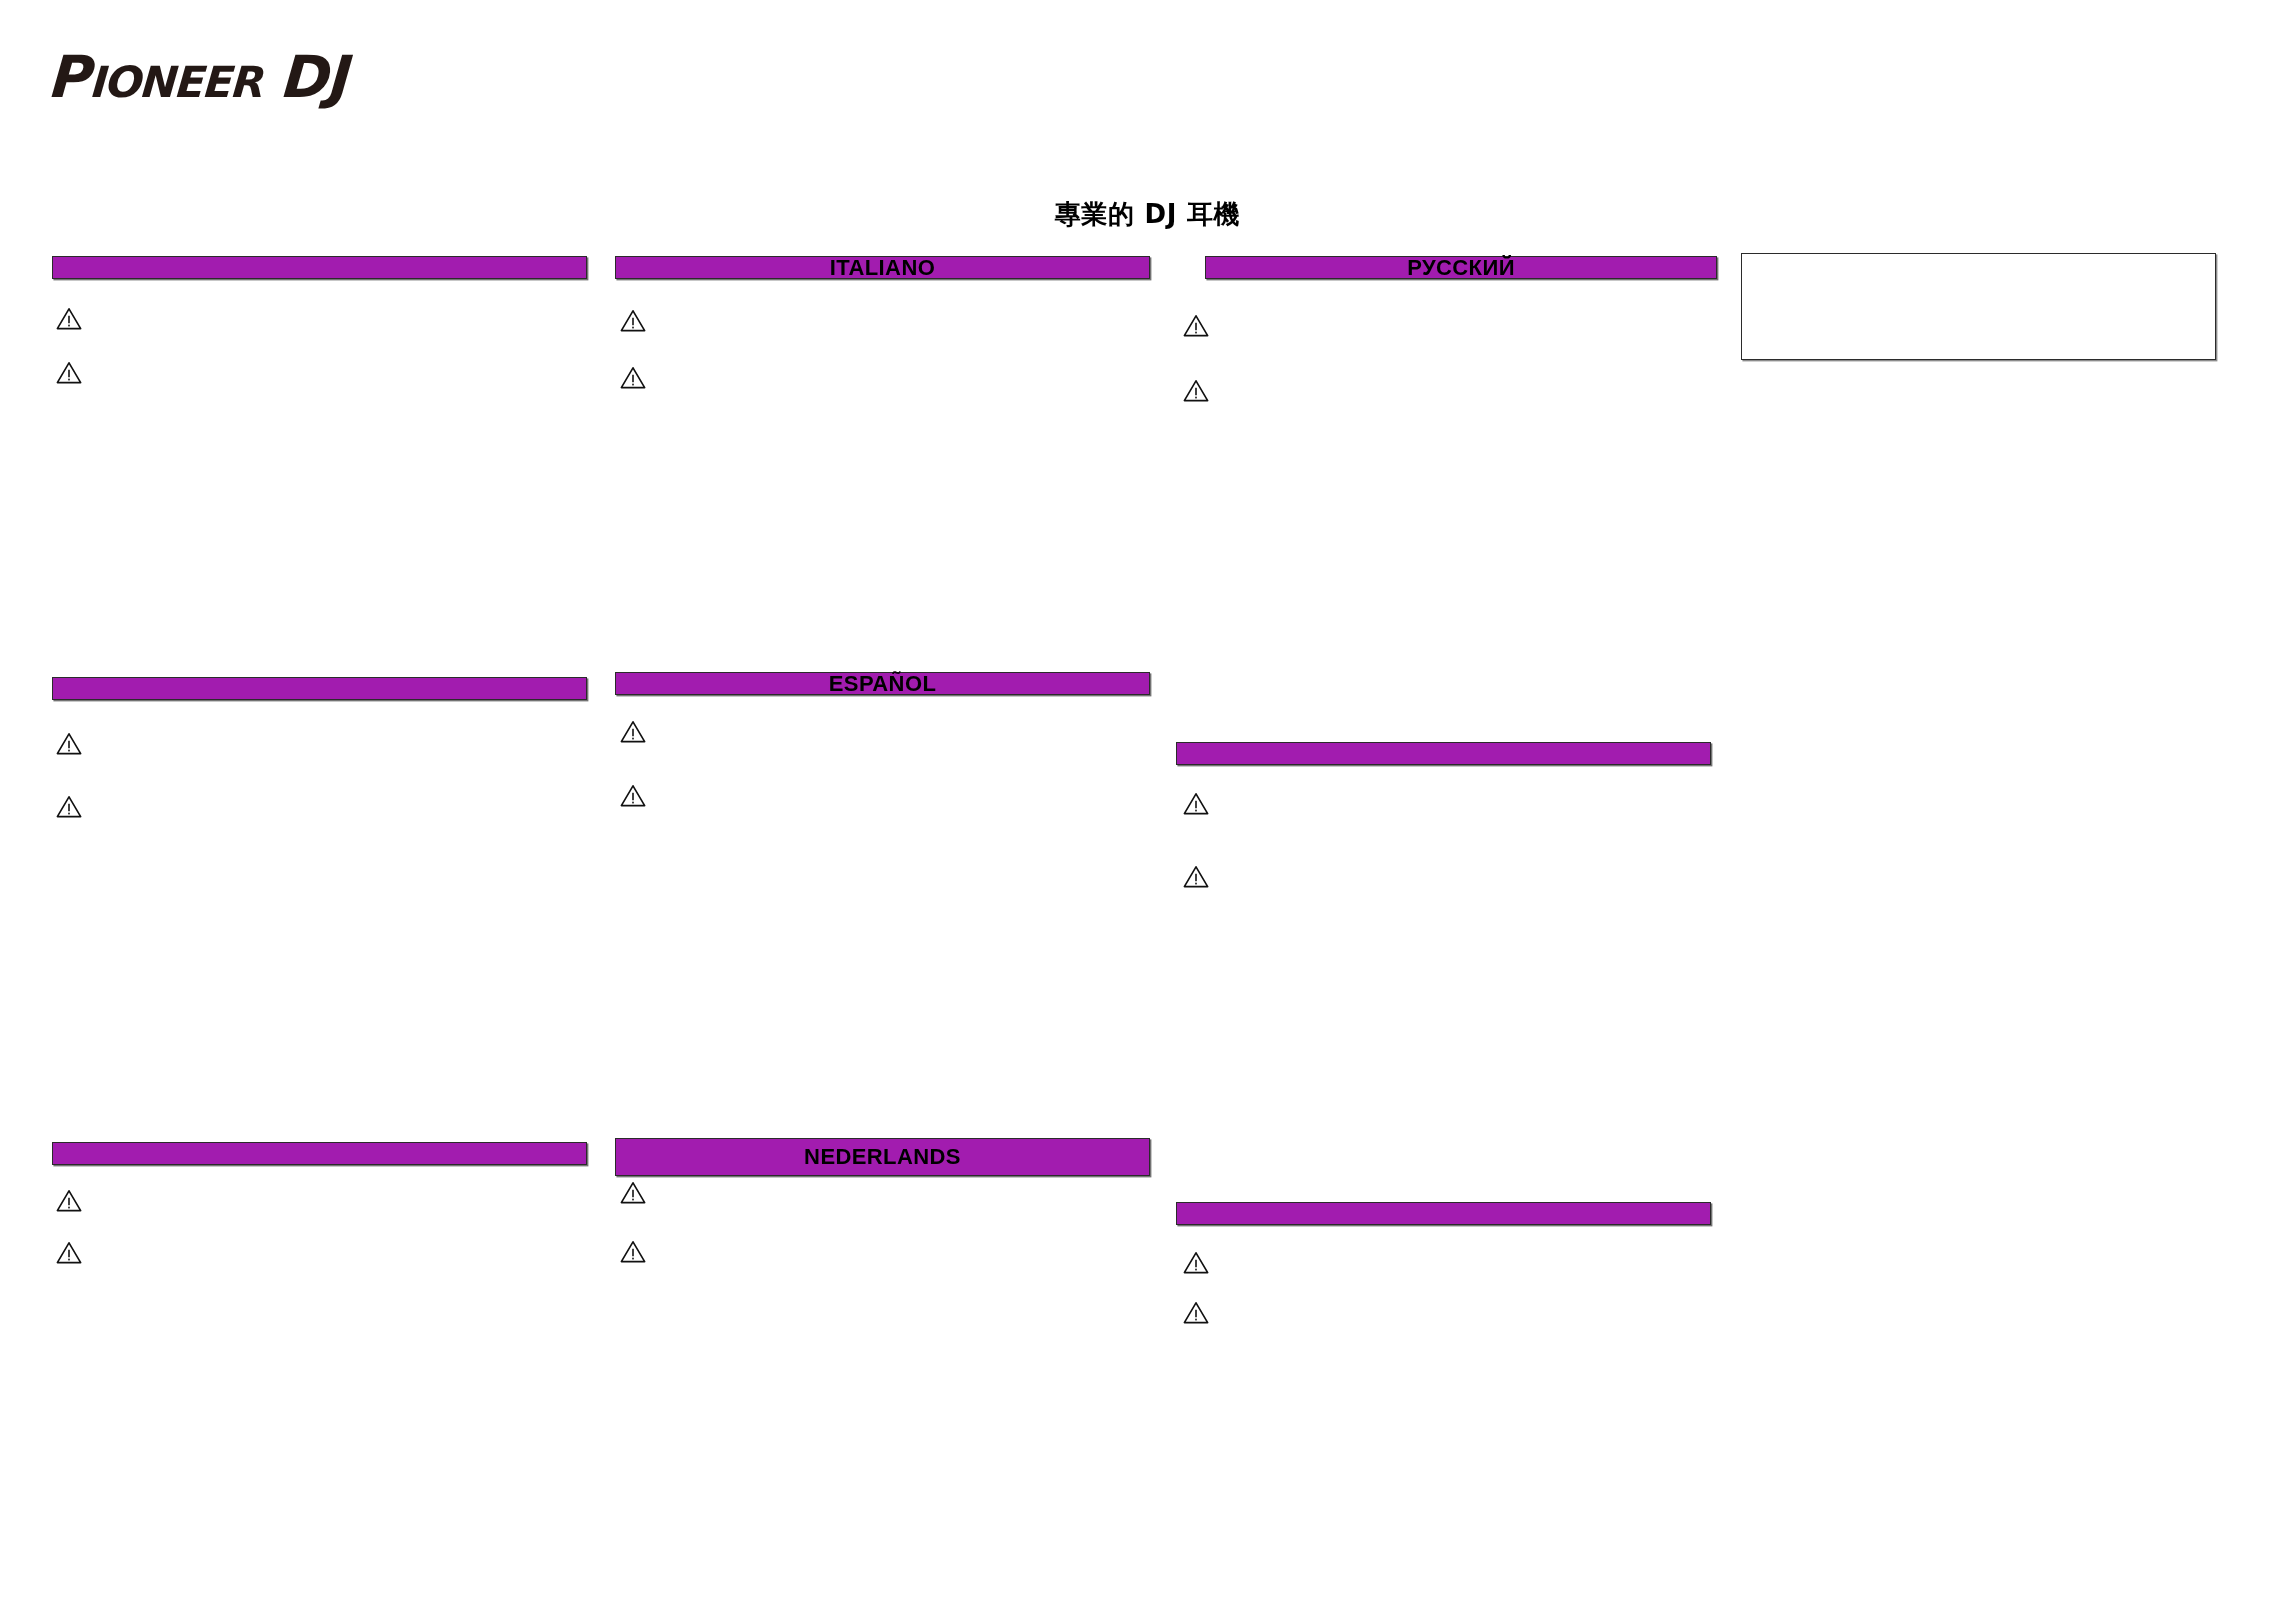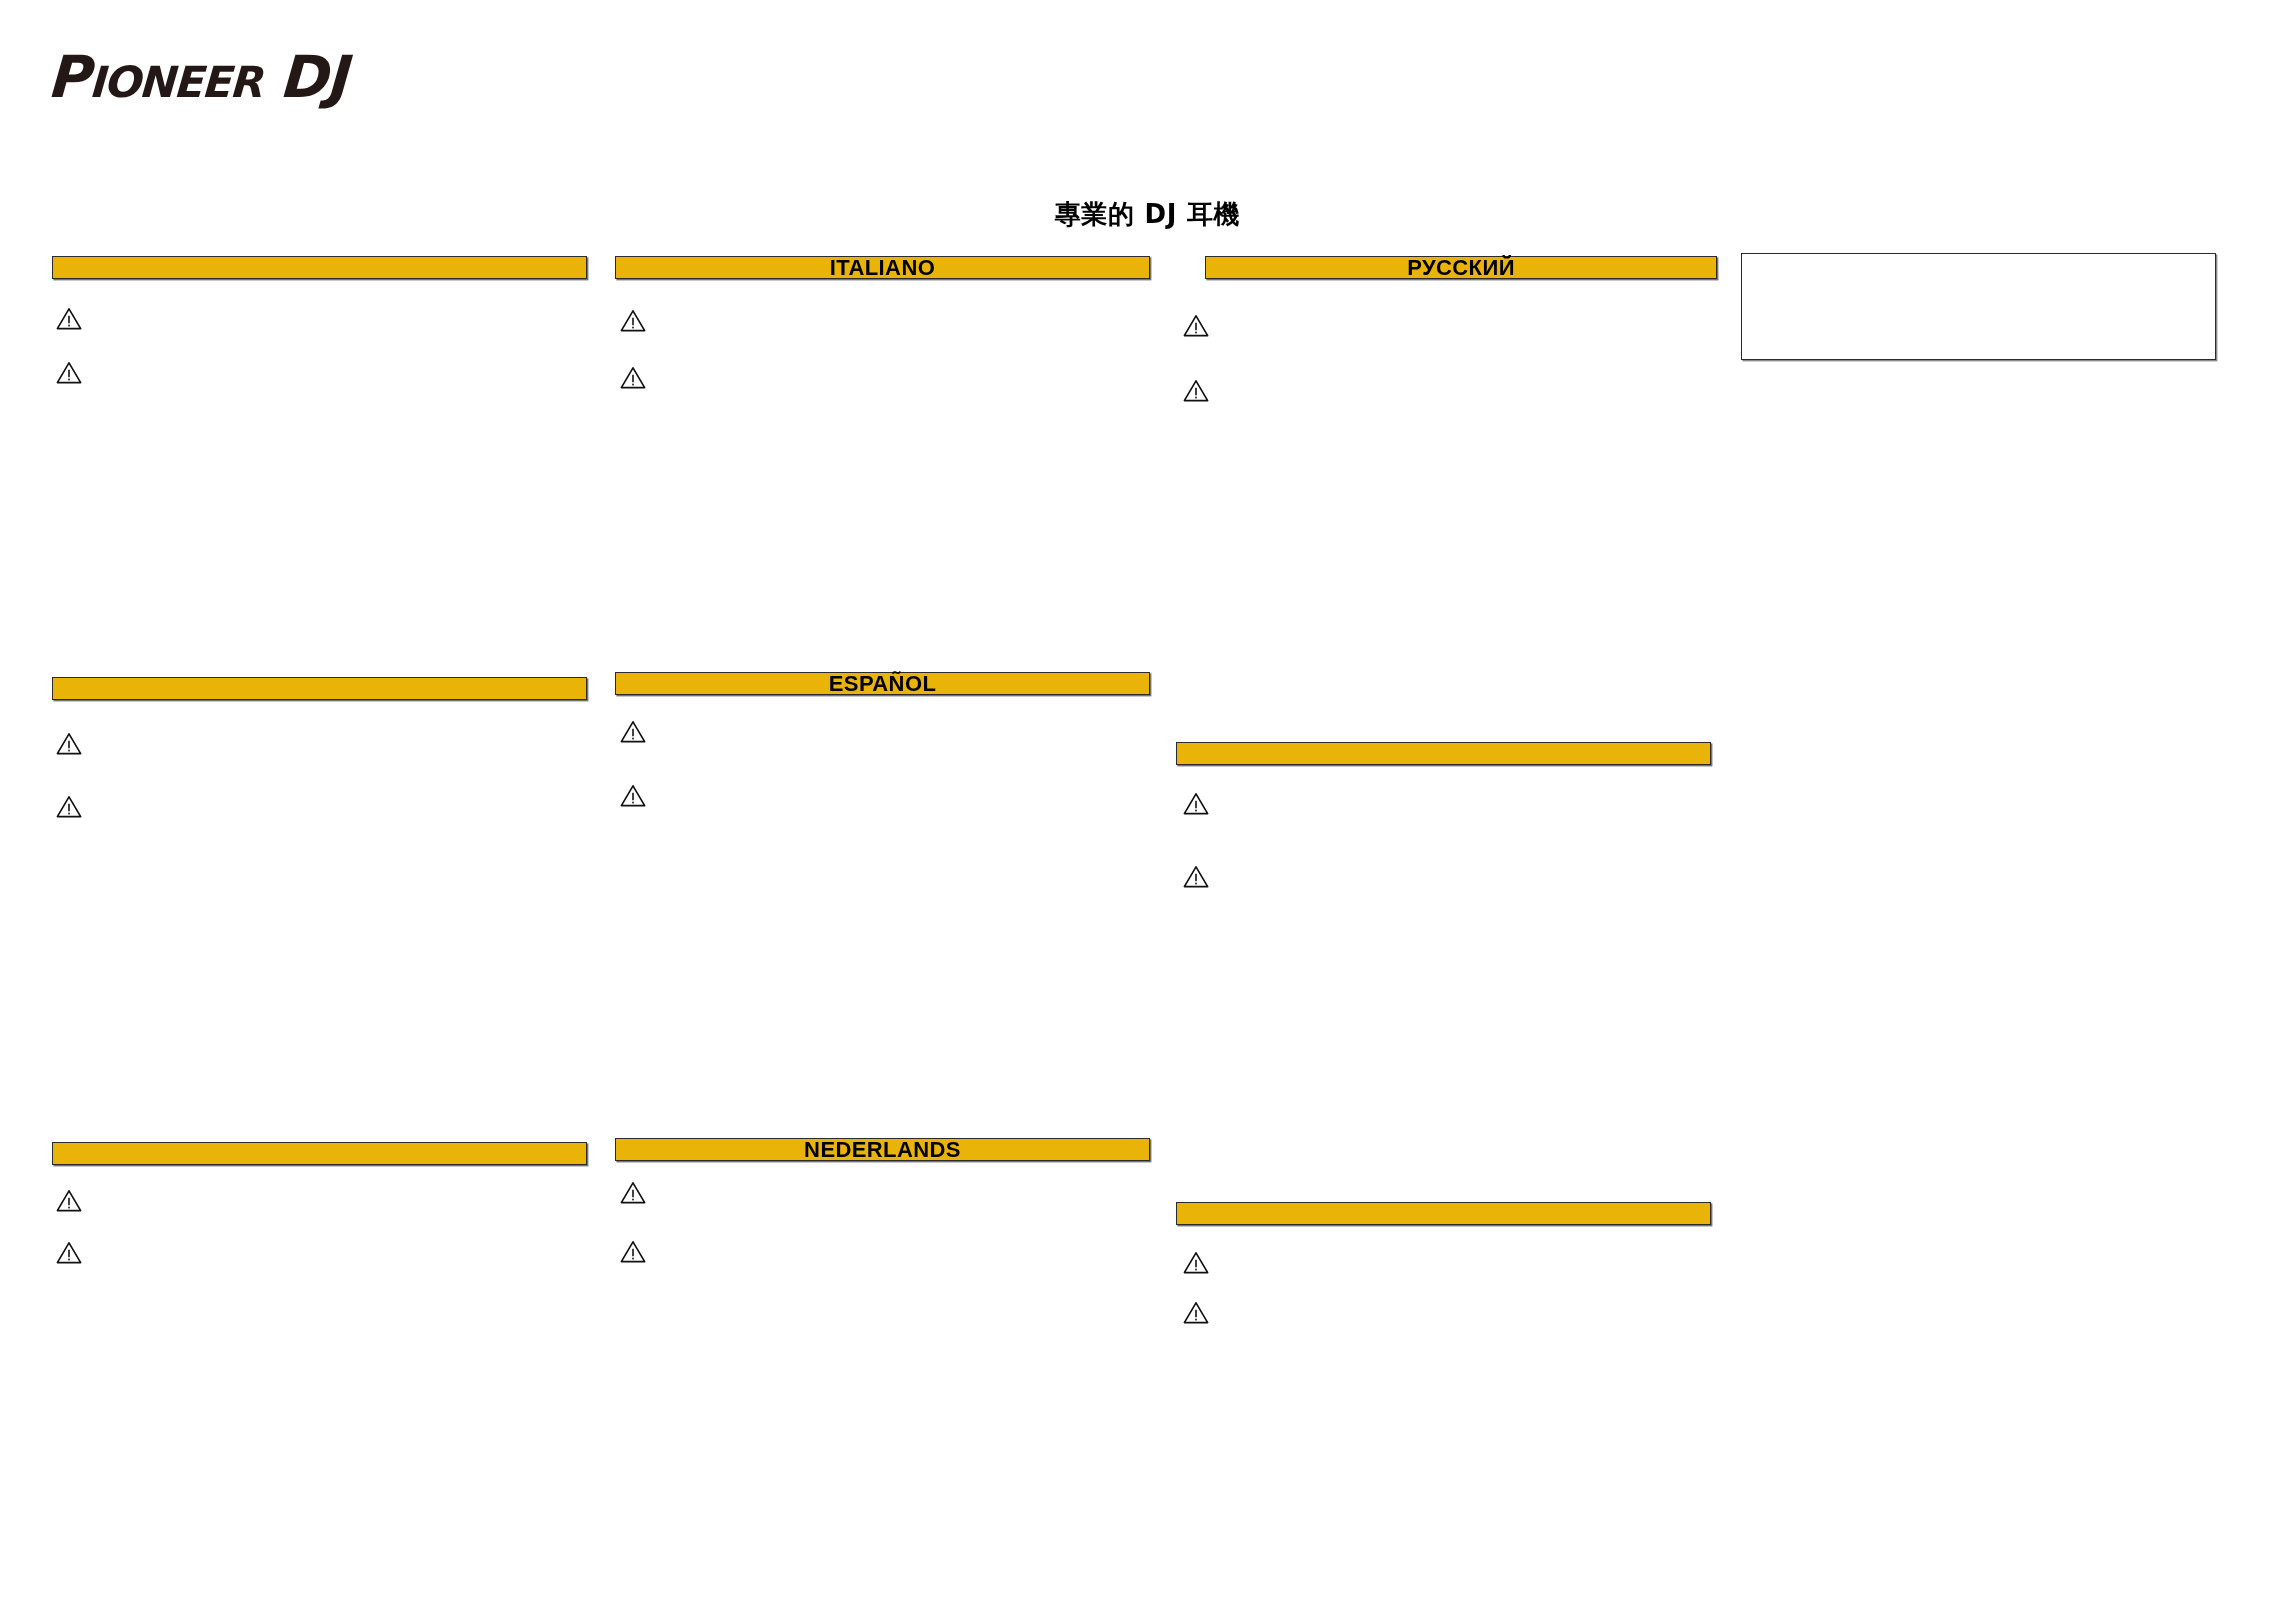--- a/index.html
+++ b/index.html
@@ -59,21 +59,21 @@
     font-size: 26px;
     letter-spacing: 0.7px;
     color: #000000;
   }
 
   
   .lang-bar {
     position: absolute;
     box-sizing: border-box;
     border: 1.4px solid #2b2b2b;
-    background: #eab308;
+    background: #a21caf;
     display: flex;
     align-items: center;
     justify-content: center;
     box-shadow: 1.4px 1.4px 0 rgba(0,0,0,0.55);
   }
   .lang-bar .lang-label {
     font-family: "Liberation Sans", sans-serif;
     font-weight: 700;
     font-size: 22px;
     letter-spacing: 0.4px;
@@ -141,21 +141,21 @@
     <div class="lang-bar" id="bar-col2-sec1" style="left: 615px; top: 256px; width: 535px; height: 23px;">
       <span class="lang-label">ITALIANO</span>
     </div>
   </div>
   <div class="section">
     <div class="lang-bar" id="bar-col2-sec2" style="left: 615px; top: 672px; width: 535px; height: 23px;">
       <span class="lang-label">ESPAÑOL</span>
     </div>
   </div>
   <div class="section">
-    <div class="lang-bar" id="bar-col2-sec3" style="left: 615px; top: 1138px; width: 535px; height: 23px;">
+    <div class="lang-bar" id="bar-col2-sec3" style="left: 615px; top: 1138px; width: 535px; height: 38px;">
       <span class="lang-label">NEDERLANDS</span>
     </div>
   </div>
 
   <div class="section">
     <div class="lang-bar" id="bar-col3-sec1" style="left: 1196px; top: 256px; width: 512px; height: 23px; margin-left: 9px;">
       <span class="lang-label">РУССКИЙ</span>
     </div>
   </div>
   <div class="section">

